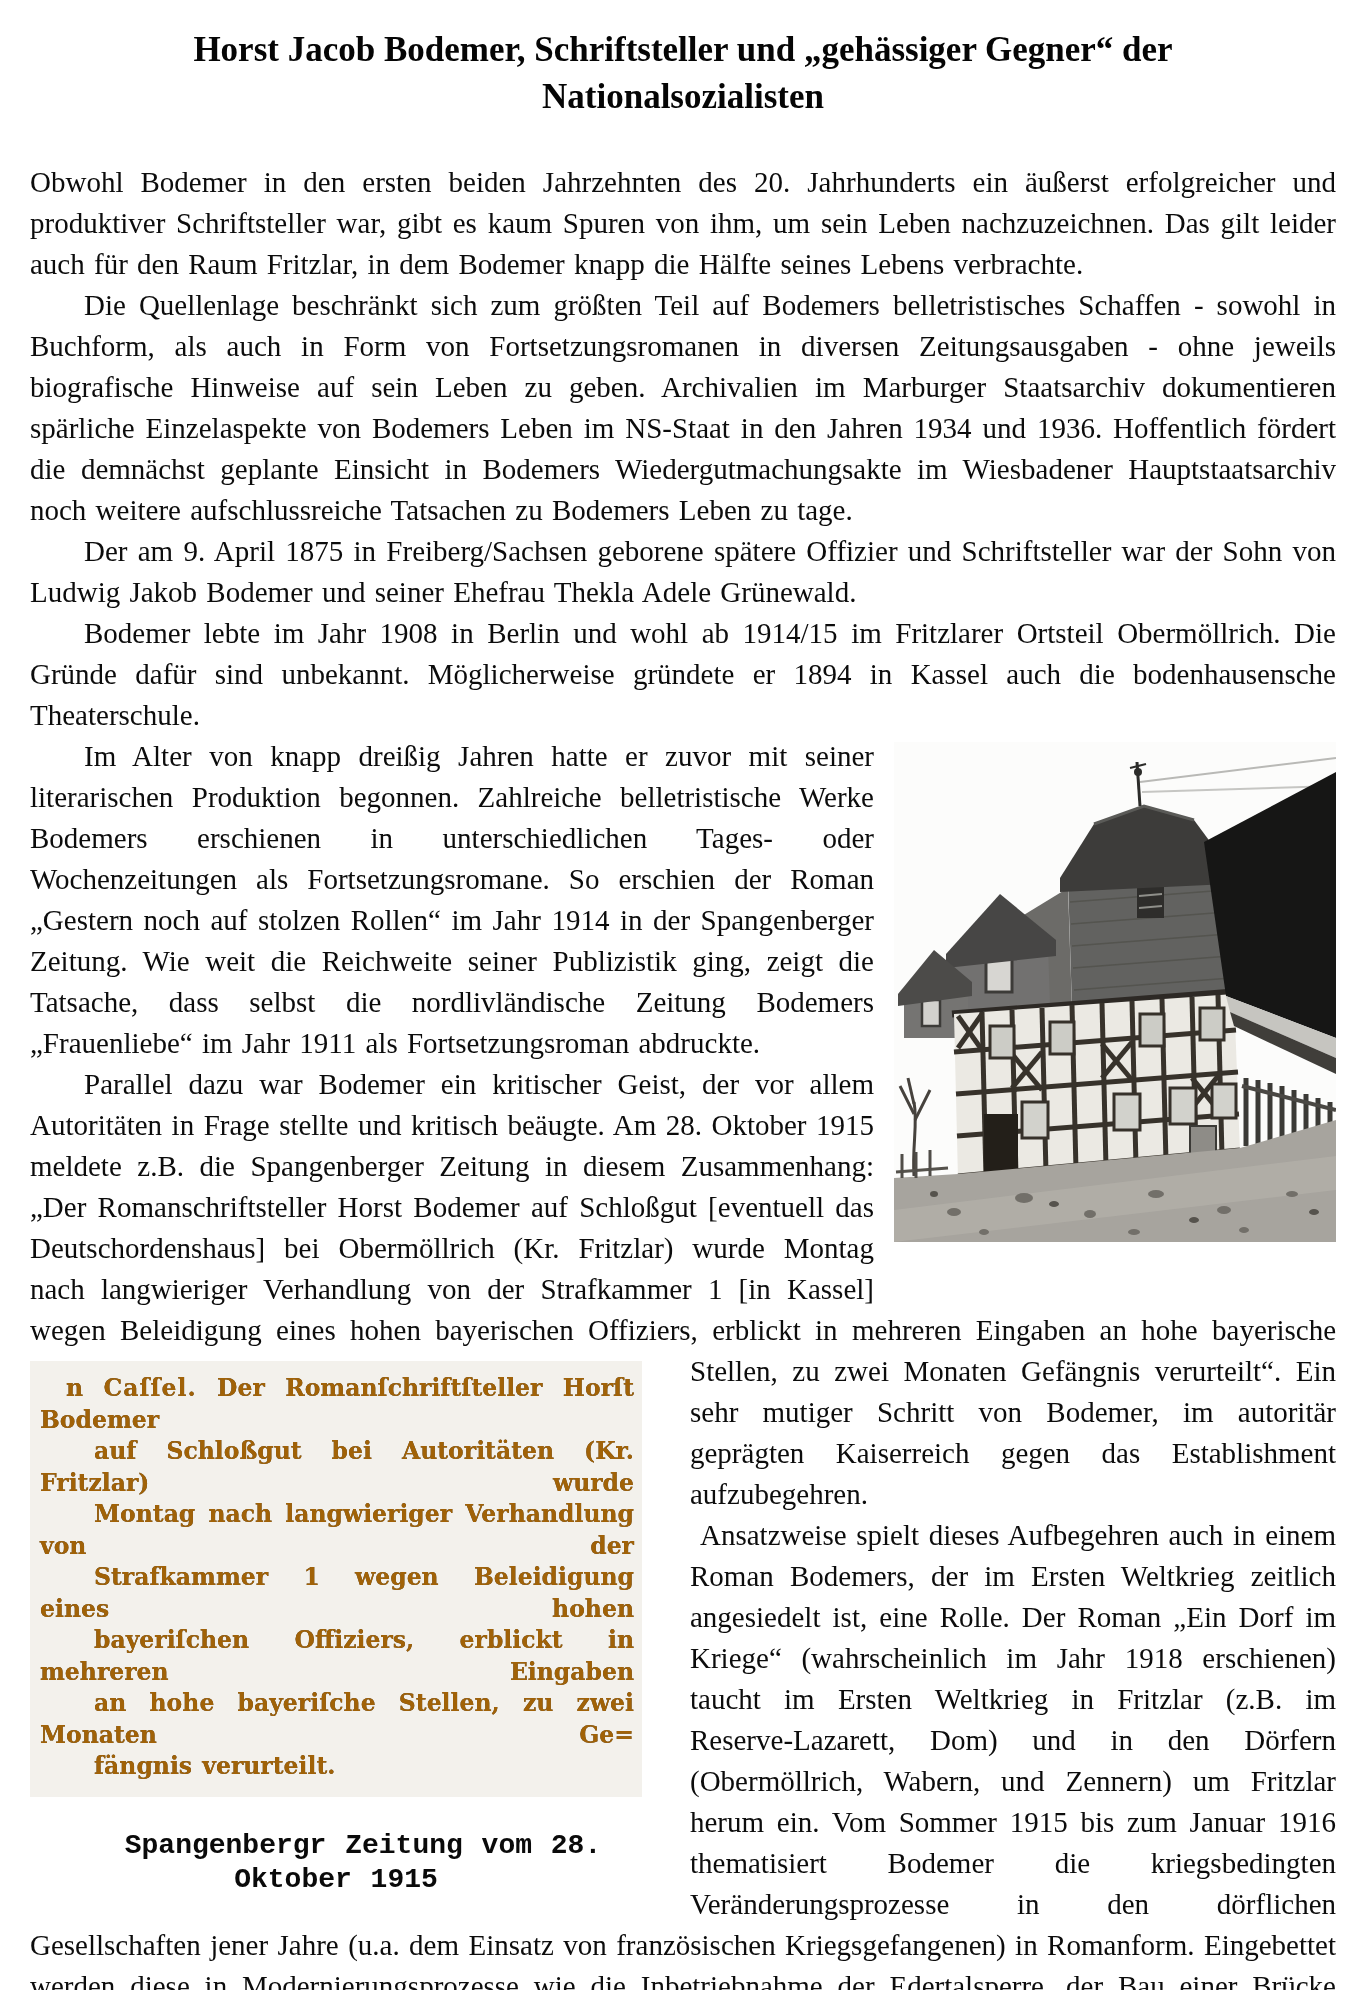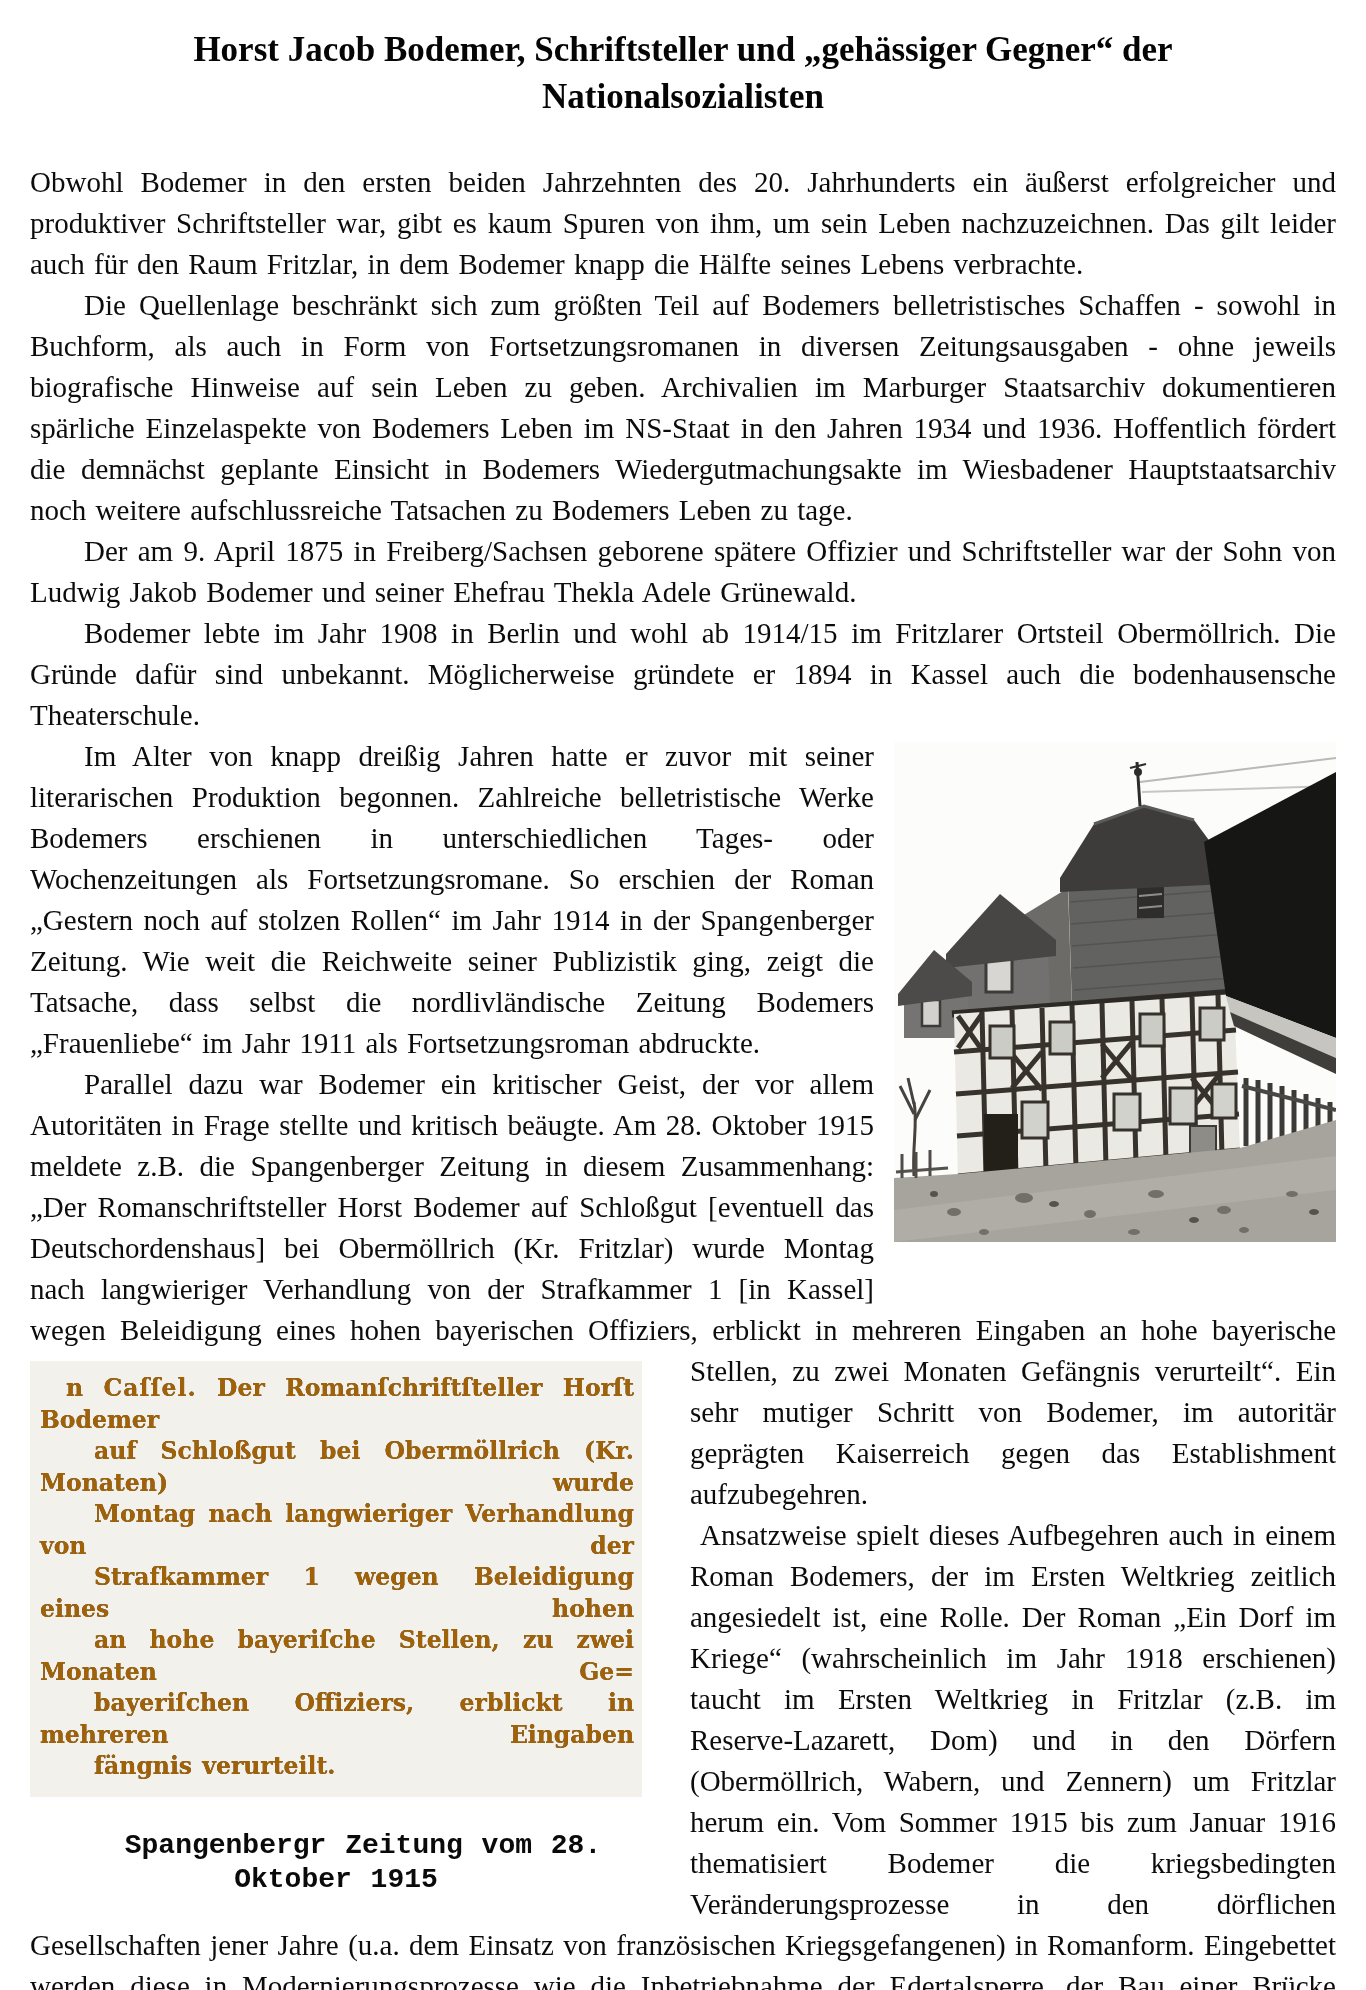--- a/index.html
+++ b/index.html
@@ -221,25 +221,25 @@
       </svg>
     </div>
     <span>Im Alter von knapp dreißig Jahren hatte er zuvor mit seiner literarischen Produktion begonnen. Zahlreiche belletristische Werke Bodemers erschienen in unterschiedlichen Tages- oder Wochenzeitungen als Fortsetzungsromane. So erschien der Roman „Gestern noch auf stolzen Rollen“ im Jahr 1914 in der Spangenberger Zeitung. Wie weit die Reichweite seiner Publizistik ging, zeigt die Tatsache, dass selbst die nordlivländische Zeitung Bodemers „Frauenliebe“ im Jahr 1911 als Fortsetzungsroman abdruckte.</span>
   </div>
 
   <div class="para">
     <span>Parallel dazu war Bodemer ein kritischer Geist, der vor allem Autoritäten in Frage stellte und kritisch beäugte. Am 28. Oktober 1915 meldete z.B. die Spangenberger Zeitung in diesem Zusammenhang: „Der Romanschriftsteller Horst Bodemer auf Schloßgut [eventuell das Deutschordenshaus] bei Obermöllrich (Kr. Fritzlar) wurde Montag nach langwieriger Verhandlung von der Strafkammer 1 [in Kassel] wegen Beleidigung eines hohen bayerischen Offiziers, erblickt in</span>
     <div class="clip-float">
       <span class="clip-box">
         <span class="clip-line first"><span>n</span> <span class="clip-bold">Caſſel.</span> <span>Der Romanſchriftſteller Horſt Bodemer</span></span>
-        <span class="clip-line">auf Schloßgut bei Obermöllrich (Kr. Monaten) wurde</span>
+        <span class="clip-line">auf Schloßgut bei Autoritäten (Kr. Fritzlar) wurde</span>
         <span class="clip-line">Montag nach langwieriger Verhandlung von der</span>
         <span class="clip-line">Strafkammer 1 wegen Beleidigung eines hohen</span>
+        <span class="clip-line">bayeriſchen Offiziers, erblickt in mehreren Eingaben</span>
         <span class="clip-line">an hohe bayeriſche Stellen, zu zwei Monaten Ge=</span>
-        <span class="clip-line">bayeriſchen Offiziers, erblickt in mehreren Eingaben</span>
         <span class="clip-line last">fängnis verurteilt.</span>
       </span>
       <span class="clip-caption">Spangenbergr Zeitung vom 28. Oktober 1915</span>
     </div>
     <span>mehreren Eingaben an hohe bayerische Stellen, zu zwei Monaten Gefängnis verurteilt“. Ein sehr mutiger Schritt von Bodemer, im autoritär geprägten Kaiserreich gegen das Establishment aufzubegehren.</span>
   </div>
 
   <div class="para small-indent">Ansatzweise spielt dieses Aufbegehren auch in einem Roman Bodemers, der im Ersten Weltkrieg zeitlich angesiedelt ist, eine Rolle. Der Roman „Ein Dorf im Kriege“ (wahrscheinlich im Jahr 1918 erschienen) taucht im Ersten Weltkrieg in Fritzlar (z.B. im Reserve-Lazarett, Dom) und in den Dörfern (Obermöllrich, Wabern, und Zennern) um Fritzlar herum ein. Vom Sommer 1915 bis zum Januar 1916 thematisiert Bodemer die kriegsbedingten Veränderungsprozesse in den dörflichen Gesellschaften jener Jahre (u.a. dem Einsatz von französischen Kriegsgefangenen) in Romanform. Eingebettet werden diese in Modernierungsprozesse wie die Inbetriebnahme der Edertalsperre, der Bau einer Brücke zwischen Zennern und Obermöllrich, der</div>
 
 </div>

